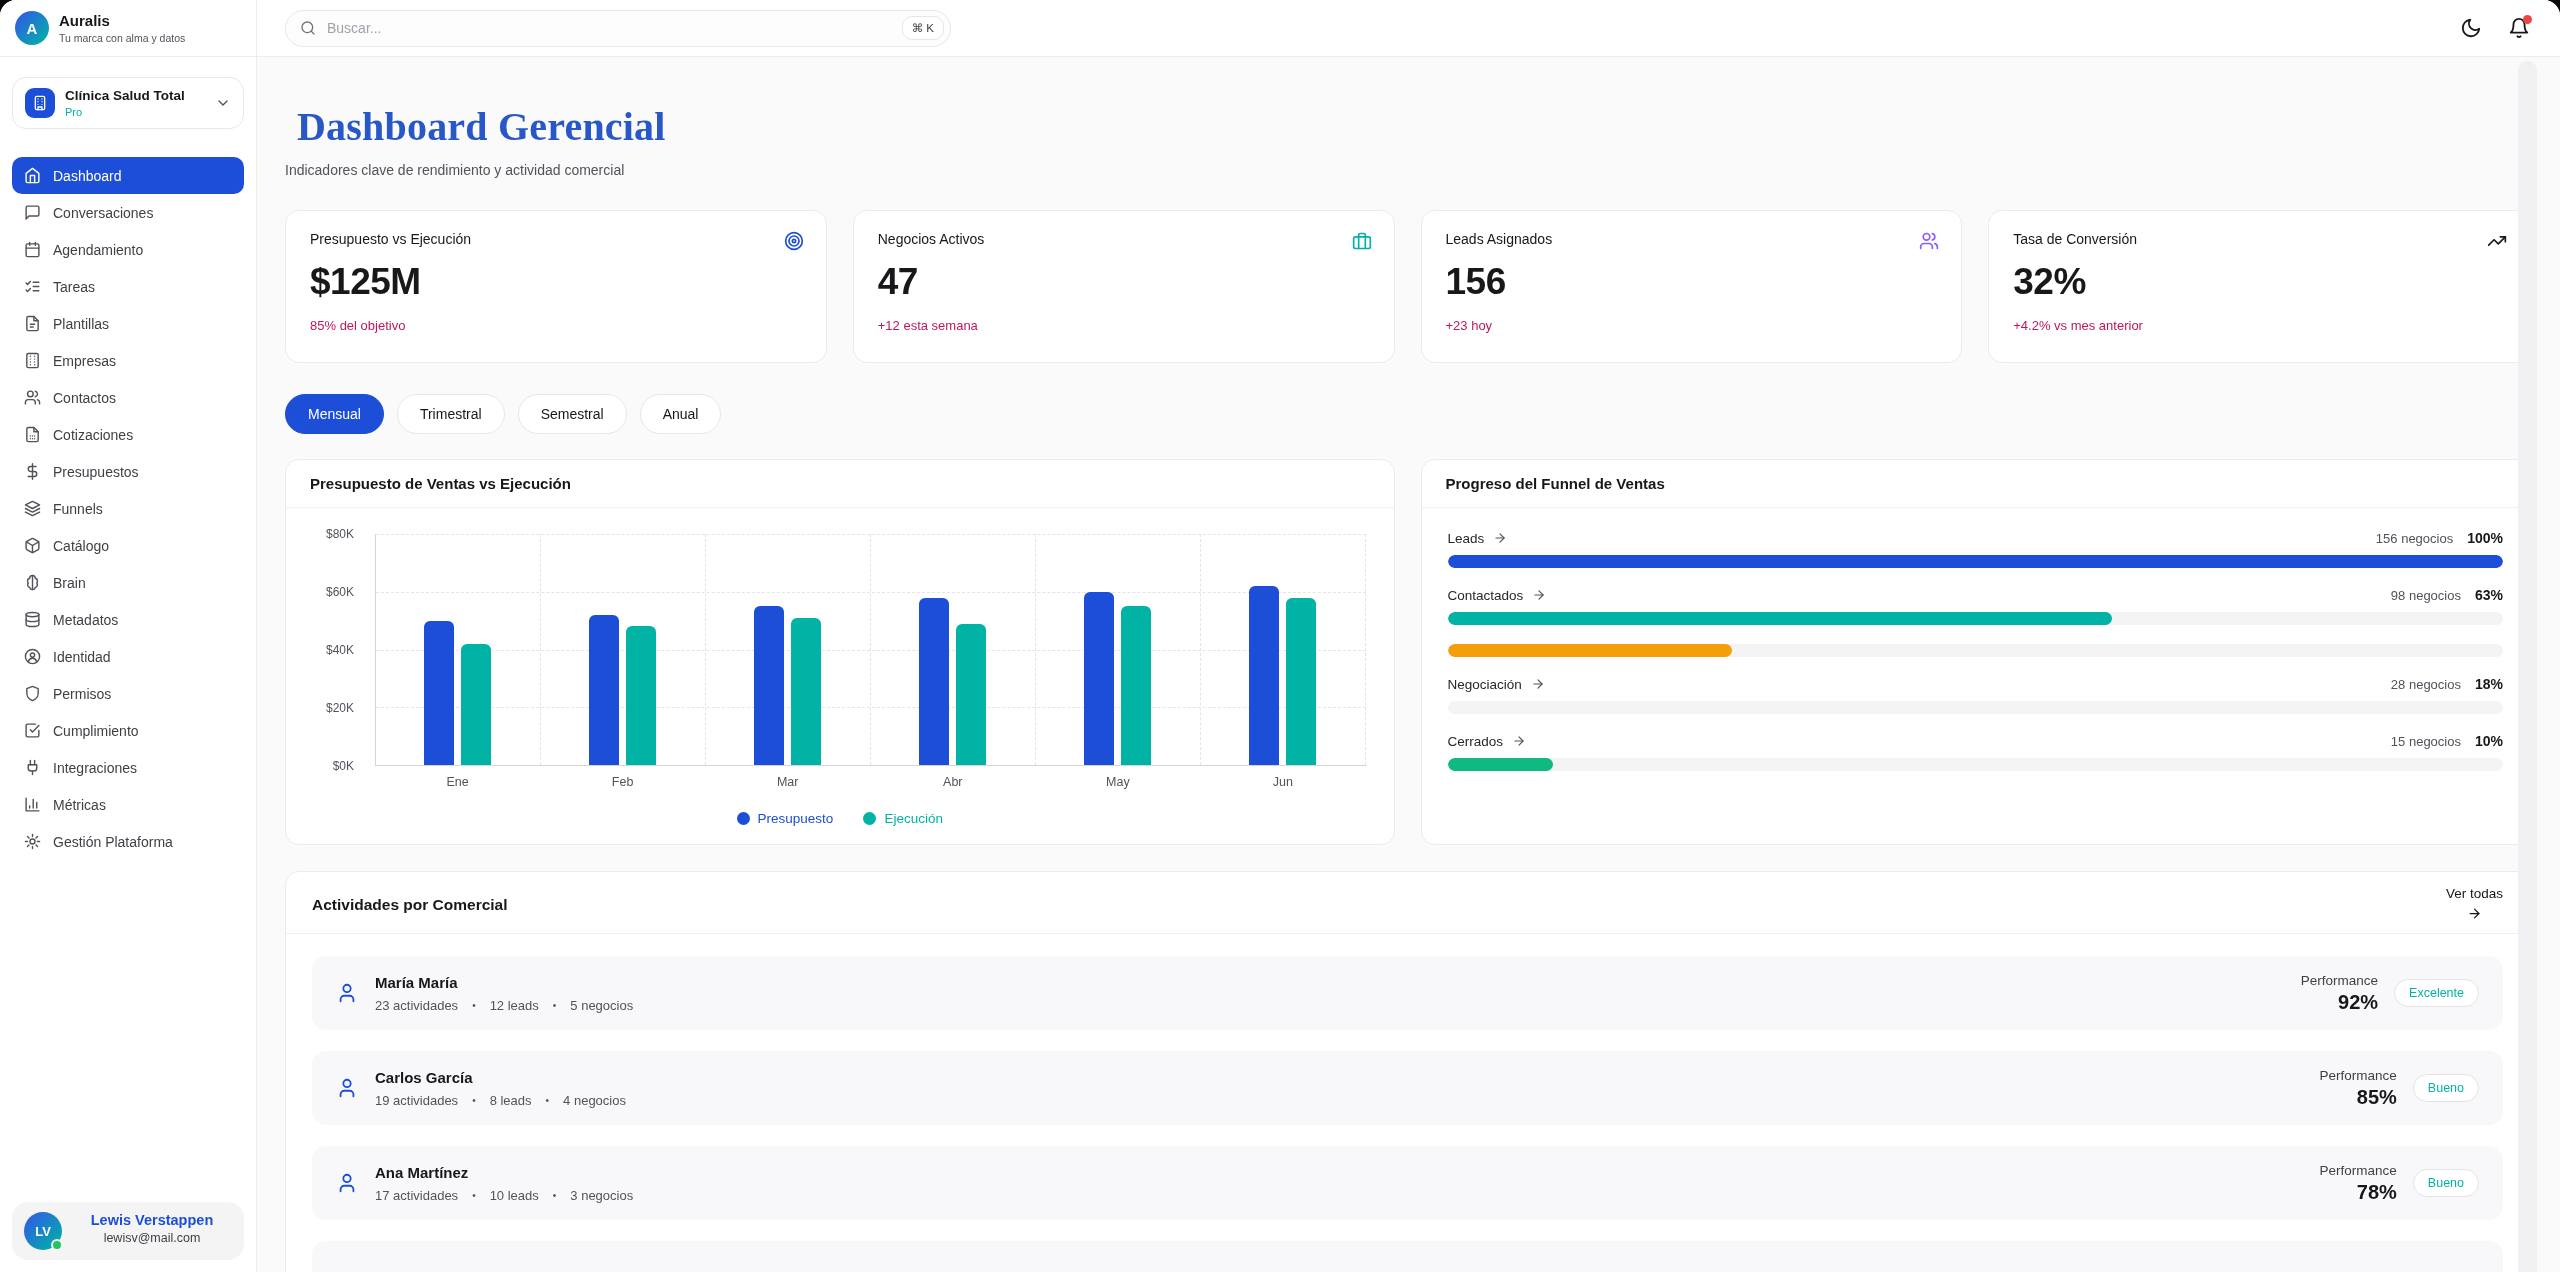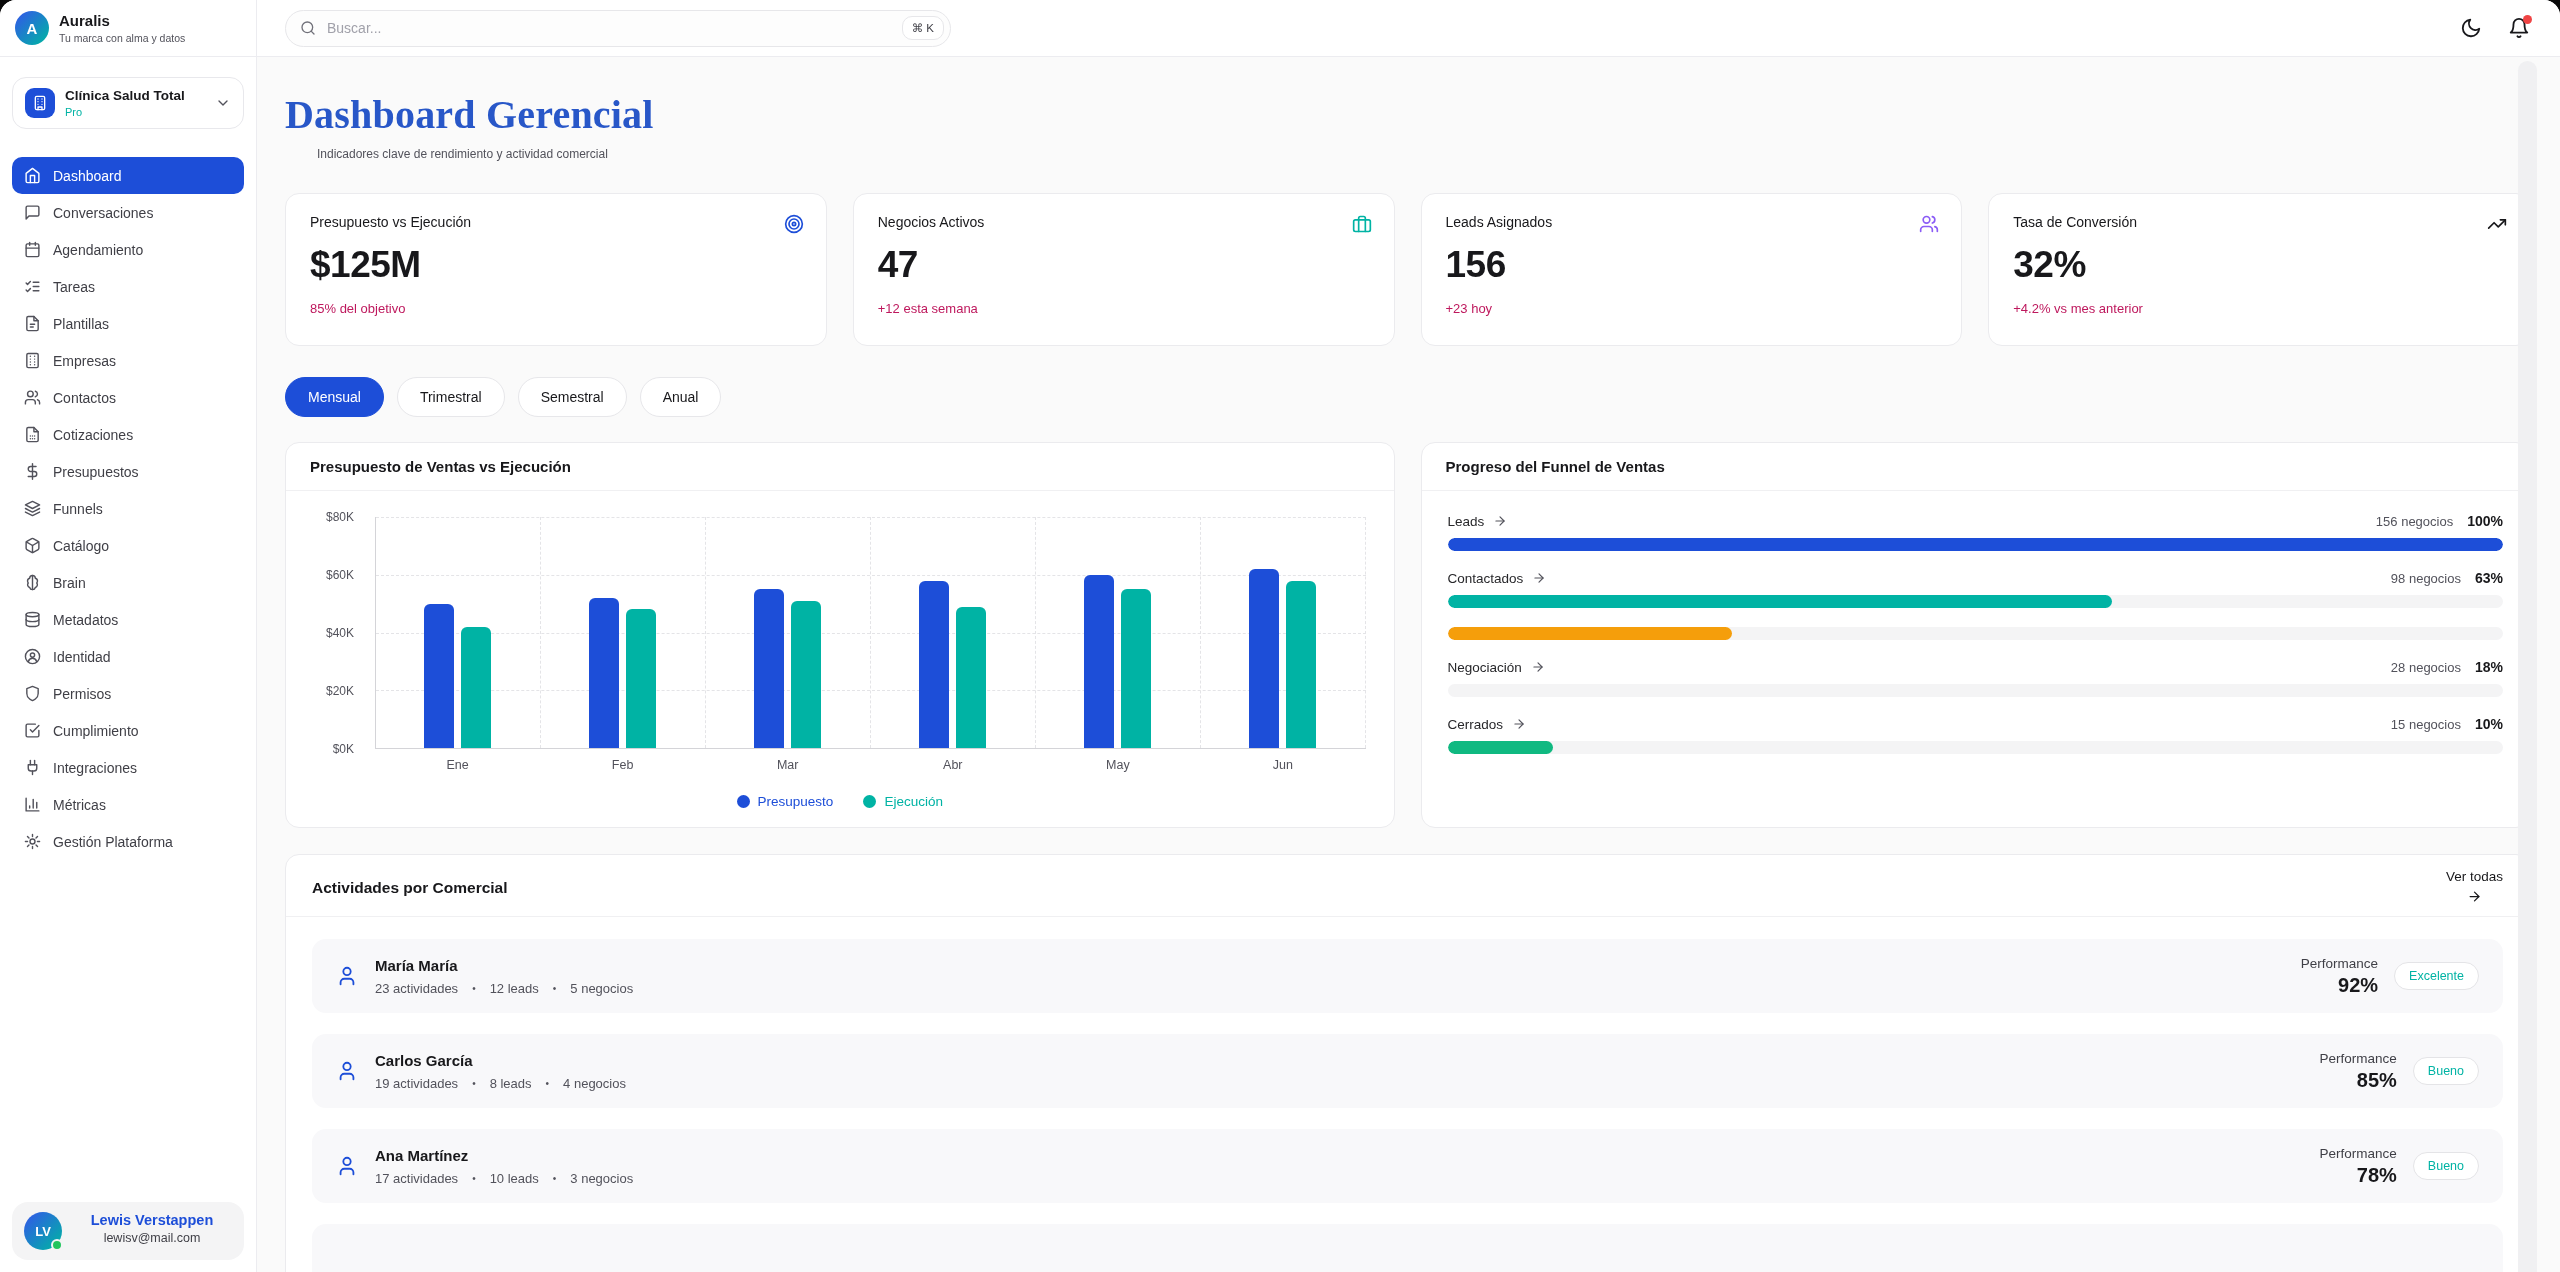--- a/index.html
+++ b/index.html
@@ -47,22 +47,22 @@
             display:flex; align-items:center; padding:0 6px 0 14px; gap:9px; }
   .search .ic { width:16px; height:16px; color:#71717a; }
   .search input { border:0; outline:0; background:transparent; flex:1; font-size:14px; color:#18181b; font-family:inherit; }
   .search input::placeholder { color:#a1a1aa; }
   .kbd { border:1px solid #e7e7ea; background:#fff; border-radius:10px; padding:4px 9px; font-size:11.5px; color:#3f3f46; white-space:nowrap; }
   .top-icons { margin-left:auto; display:flex; align-items:center; gap:26px; }
   .icon-btn { width:22px; height:22px; color:#18181b; position:relative; cursor:pointer; }
   .bell-dot { position:absolute; top:-2px; right:-2px; width:9px; height:9px; border-radius:50%; background:#ef4444; }
 
   .content { flex:1; background:#fafafa; padding:34px 30px 0 28px; overflow:hidden; position:relative; }
-  .page-title { font-family:"Liberation Serif", serif; font-size:40px; color:#2857c8; margin:0; font-weight:bold; letter-spacing:.2px; }
-  .page-sub { font-size:12px; color:#52525b; margin-top:9px;margin-left:32px; }
+  .page-title { font-family:"Liberation Serif", serif; font-size:40px; color:#2857c8; margin:12px; font-weight:bold; letter-spacing:.2px; }
+  .page-sub { font-size:14px; color:#52525b; margin-top:9px; }
 
   .kpis { display:grid; grid-template-columns:repeat(4,1fr); gap:26px; margin-top:32px; }
   .kpi { background:#fff; border:1px solid #ebebee; border-radius:14px; padding:20px 24px; position:relative; height:153px; }
   .kpi-label { font-size:14px; }
   .kpi-value { font-size:37px; font-weight:bold; margin-top:14px; letter-spacing:-.5px; }
   .kpi-delta { font-size:13px; color:#be185d; margin-top:15px; }
   .kpi-ic { position:absolute; top:20px; right:22px; width:20px; height:20px; }
 
   .tabs { display:flex; gap:13px; margin-top:31px; }
   .tab { height:40px; padding:0 22px; border-radius:20px; border:1px solid #e7e7ea; background:#fff; font-size:14px;

